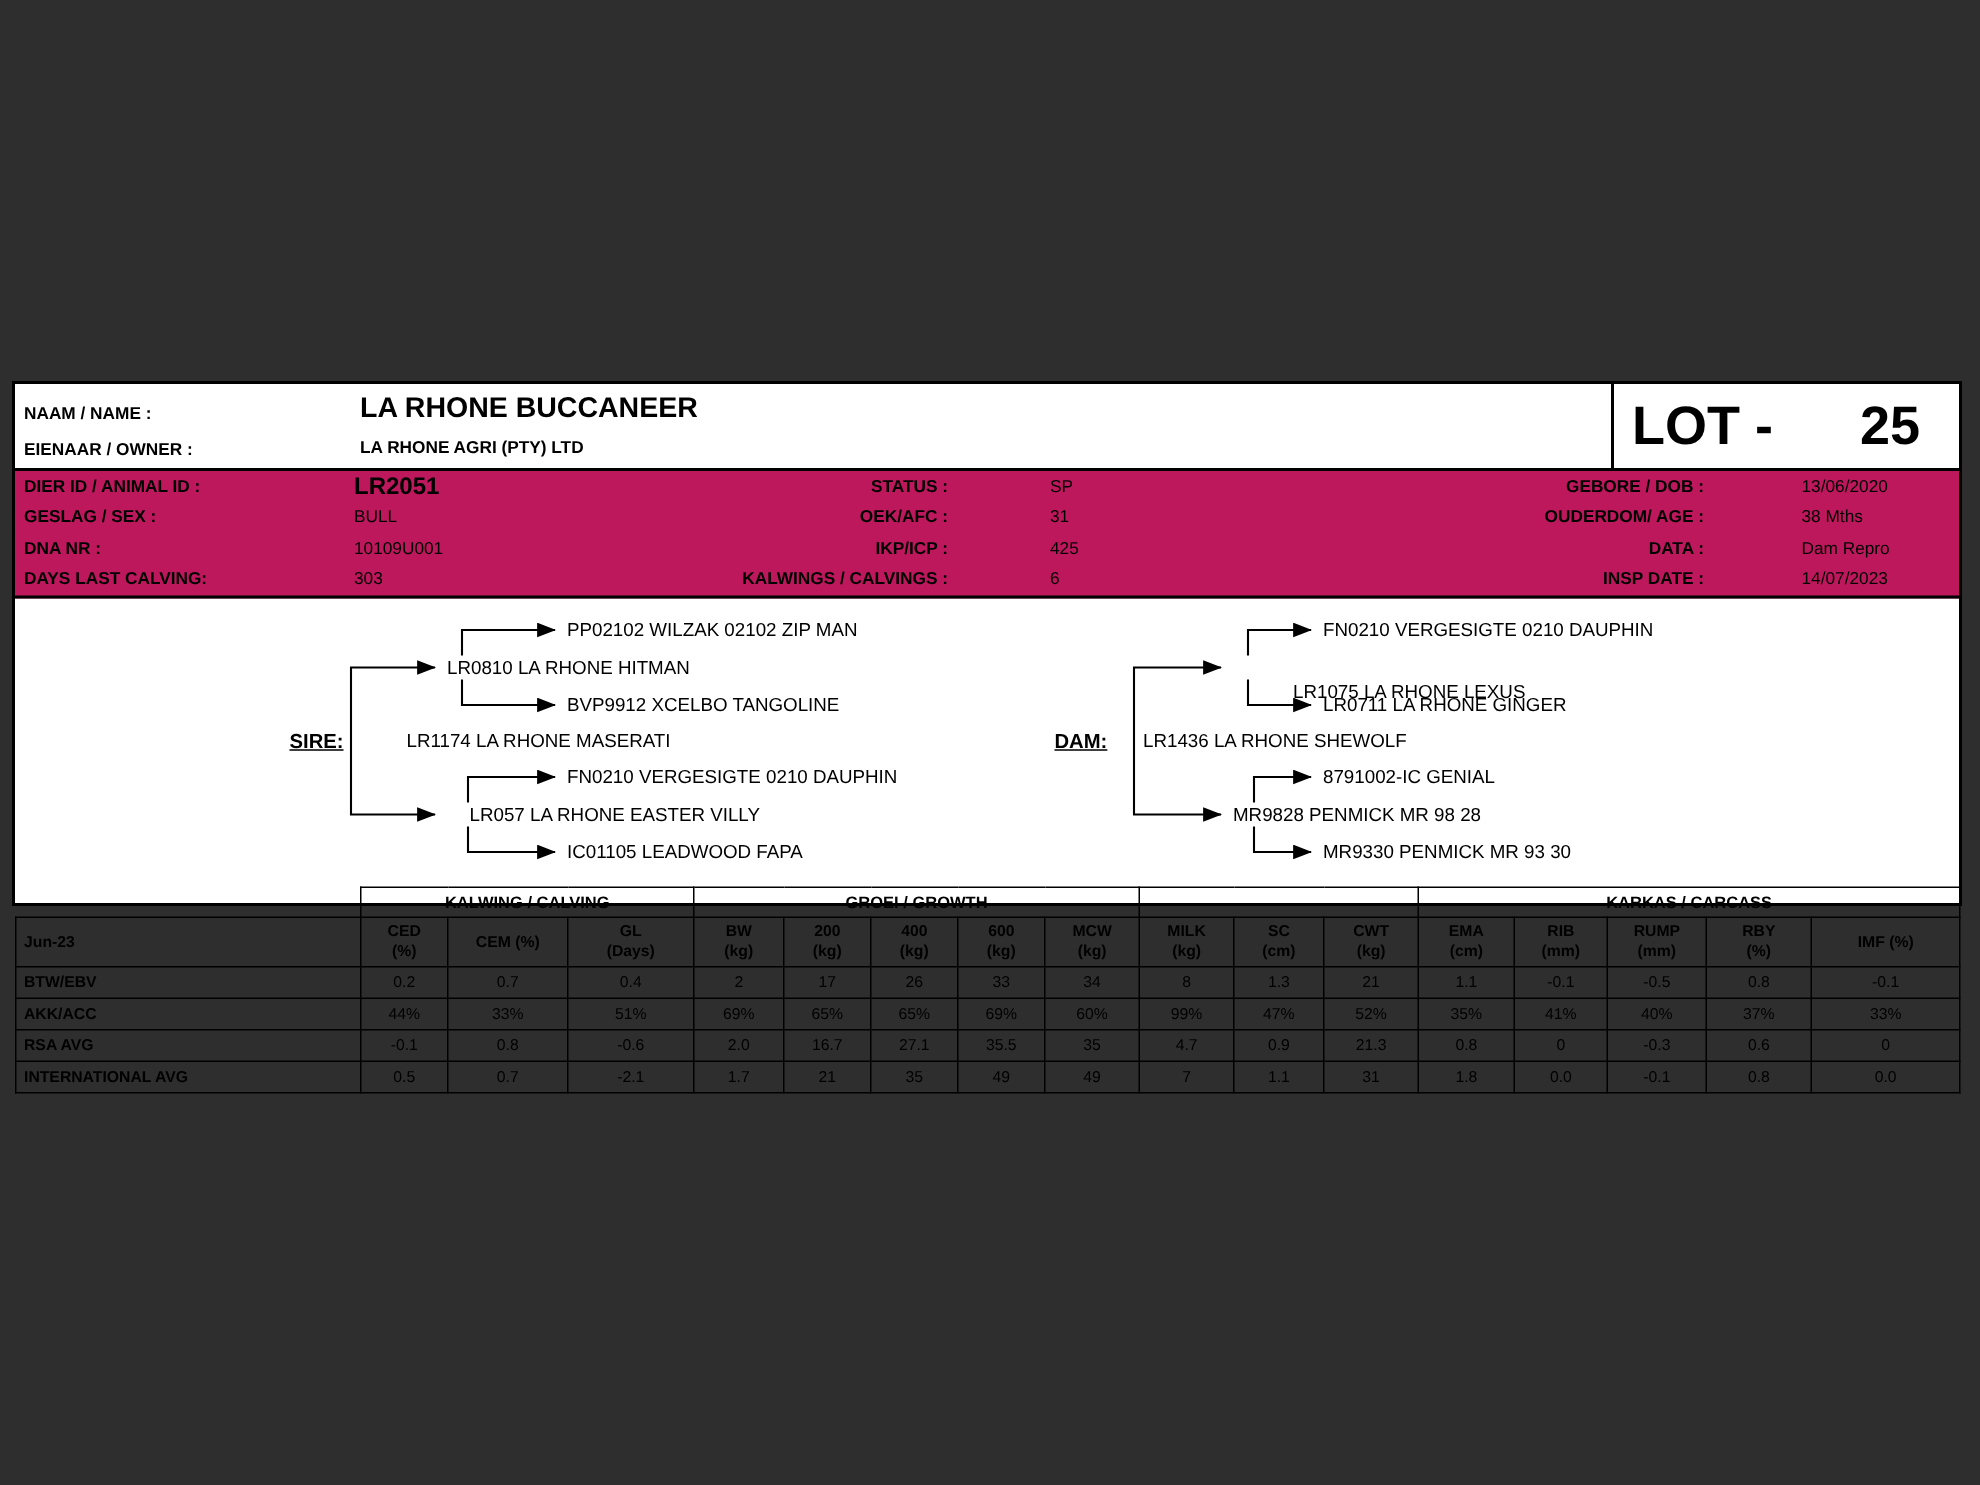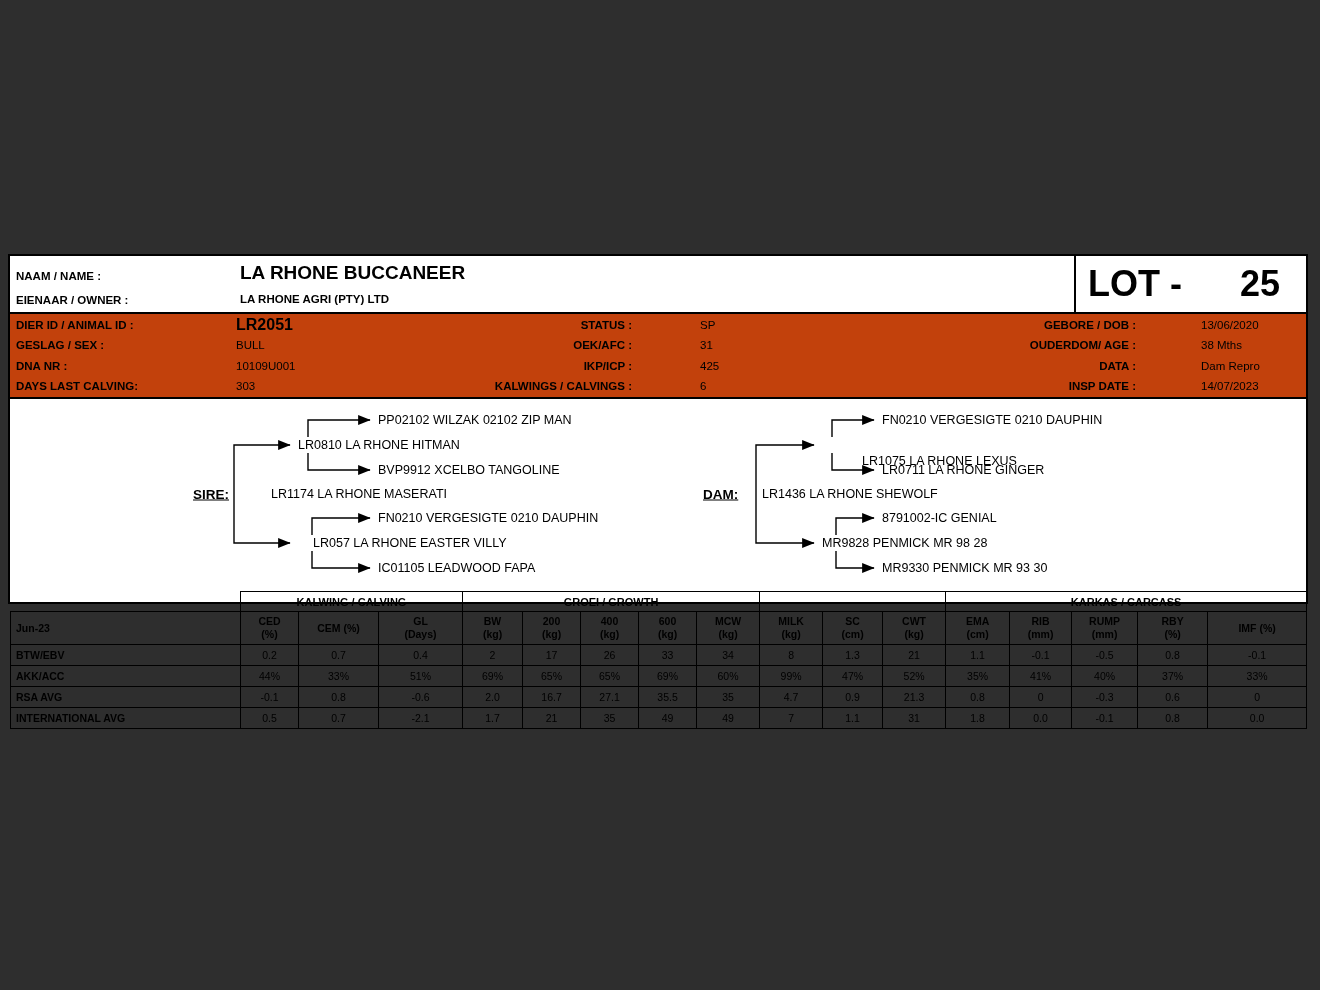--- a/index.html
+++ b/index.html
@@ -26,21 +26,21 @@
   .owner-value {position:absolute; left:230px; top:37px; font-size:11.5px; font-weight:bold; white-space:nowrap;}
   .lotbox {
     position:absolute; right:0; top:0; width:232px; height:56px;
     border-left:2px solid #000; box-sizing:border-box;
     display:flex; align-items:center; justify-content:space-between;
     padding:0 26px 0 12px; font-weight:bold; font-size:36px; line-height:1;
   }
   
   .infoband {
     position:absolute; left:0; top:58px; width:1296px; height:85px;
-    background:#c2410c; border-bottom:2px solid #000; box-sizing:border-box;
+    background:#be185d; border-bottom:2px solid #000; box-sizing:border-box;
     display:flex; flex-direction:column; justify-content:space-evenly;
     font-size:11.5px;
   }
   .irow {display:flex; align-items:center; height:20px;}
   .il {font-weight:bold; white-space:nowrap;}
   .iv {white-space:nowrap;}
   .il1 {width:226px; padding-left:6px; box-sizing:border-box;}
   .iv1 {width:230px;}
   .il2 {width:166px; text-align:right;}
   .iv2 {width:230px; padding-left:68px;}

